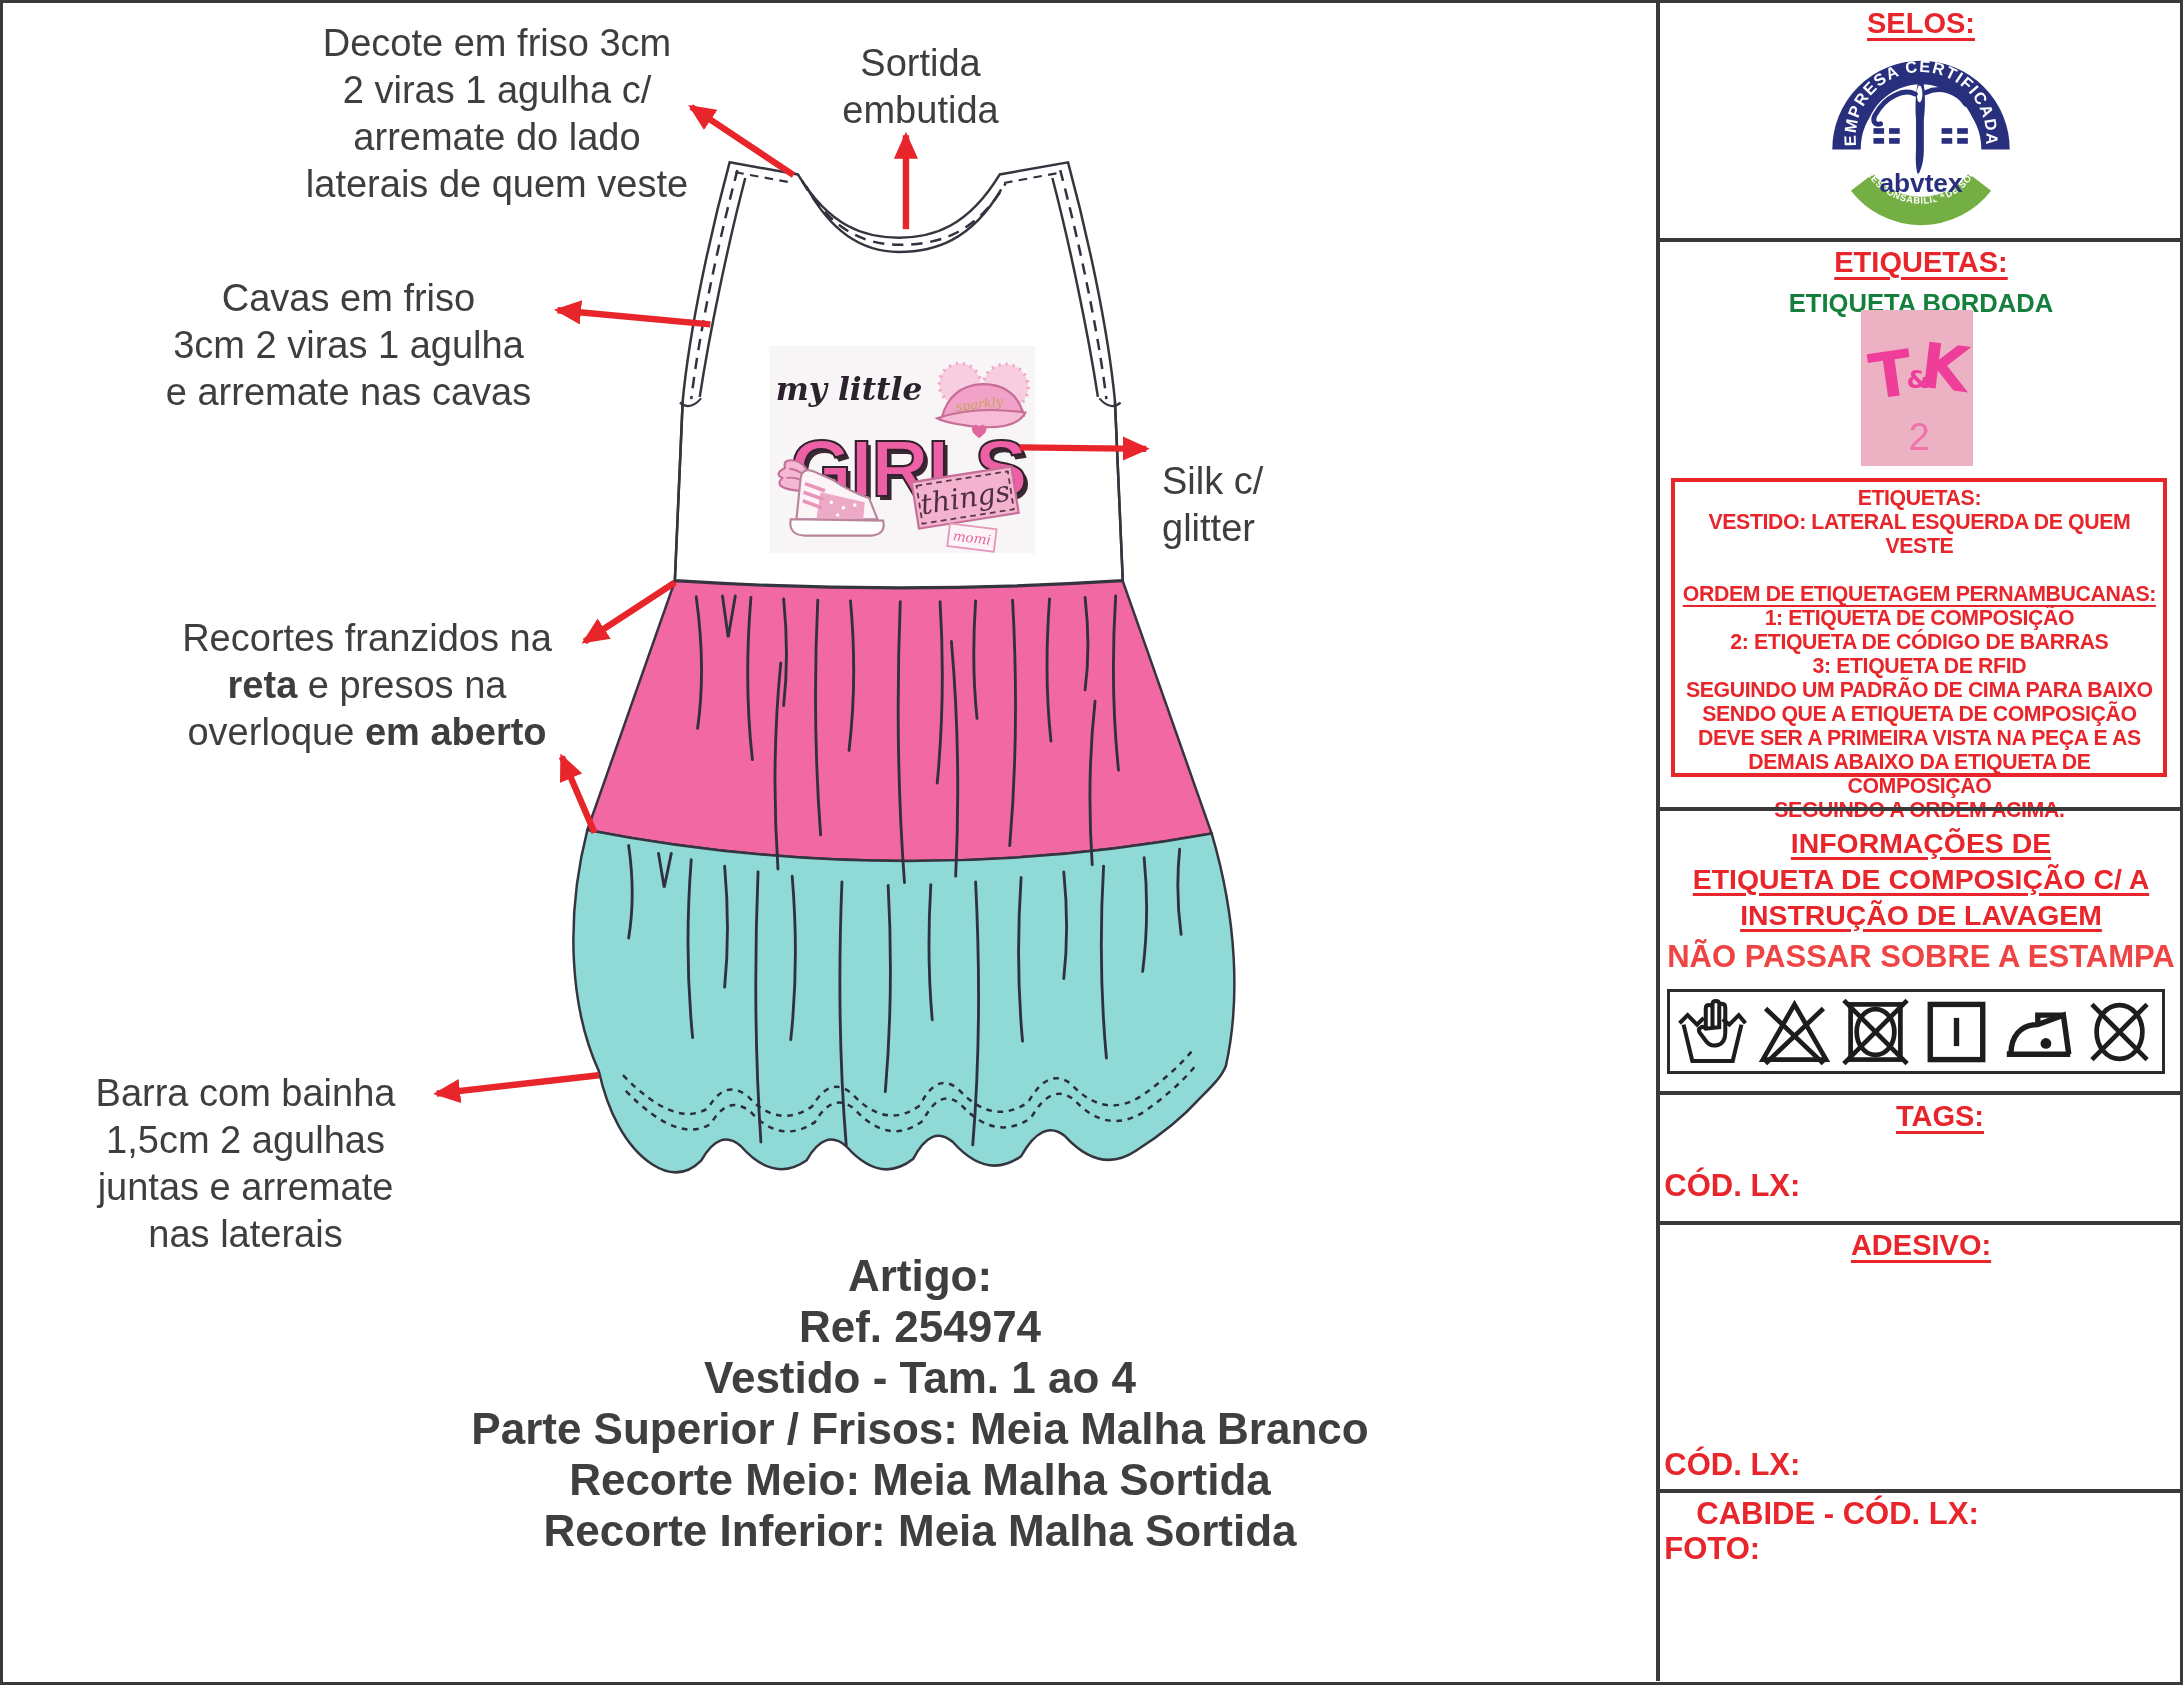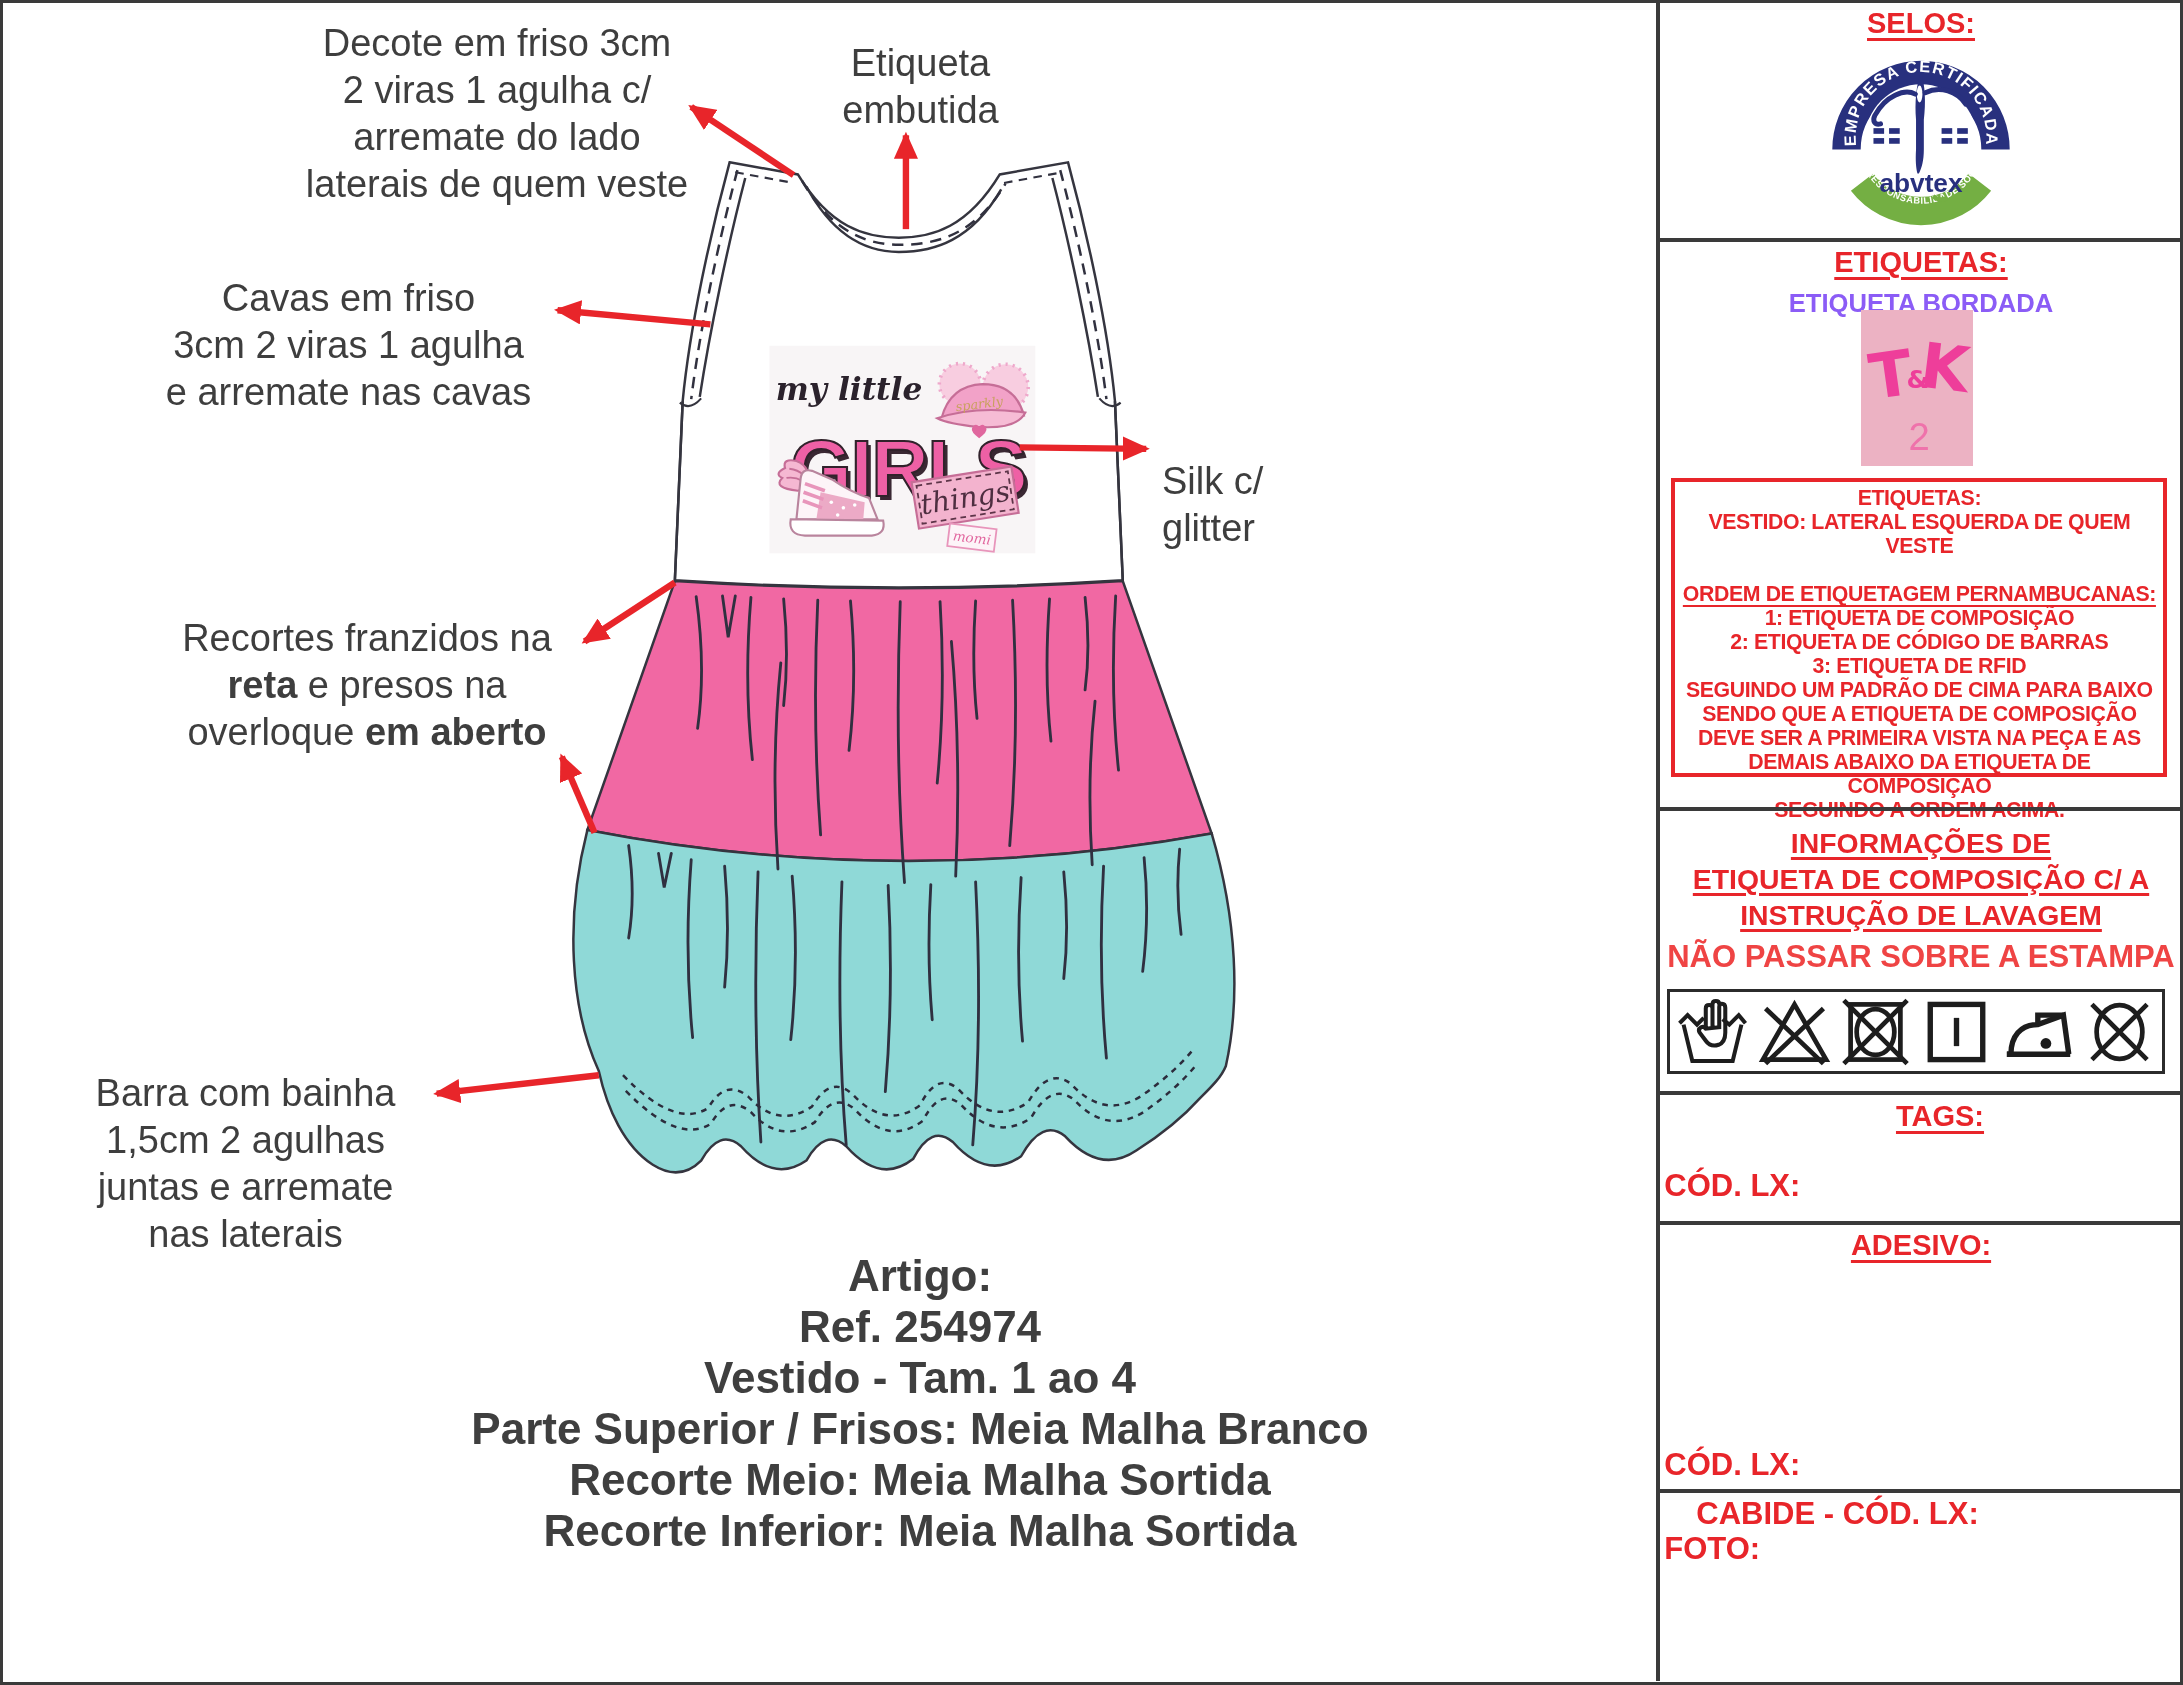--- a/index.html
+++ b/index.html
@@ -5,21 +5,21 @@
   html,body{margin:0;padding:0;background:#fff;}
   .page{position:relative;width:2183px;height:1685px;background:#fff;font-family:"Liberation Sans",sans-serif;overflow:hidden;border:3.6px solid #3a3a3a;box-sizing:border-box;}
   .main{position:absolute;left:0;top:0;width:1653px;height:1678px;}
   .dress-svg{position:absolute;left:0;top:0;}
   .ann{position:absolute;color:#3e3e3e;font-size:38px;line-height:47px;text-align:center;}
   .ann.left{text-align:left;}
   .artigo{position:absolute;left:206px;top:1247px;width:1422px;text-align:center;color:#3f3f3f;font-weight:bold;font-size:44px;line-height:51px;}
   .sidebar{position:absolute;left:1653px;top:0;width:526px;height:1678px;border-left:4.3px solid #3a3a3a;box-sizing:border-box;}
   .divider{position:absolute;left:0;width:100%;height:4.3px;background:#3a3a3a;}
   .red-hdr{position:absolute;left:0;width:100%;text-align:center;color:#e8252a;font-weight:bold;font-size:29px;text-decoration:underline;text-underline-offset:5px;text-decoration-thickness:2.8px;}
-  .blk-sub{position:absolute;left:0;width:100%;text-align:center;color:#8b5cf6;font-weight:bold;font-size:25.6px;}
+  .blk-sub{position:absolute;left:0;width:100%;text-align:center;color:#15803d;font-weight:bold;font-size:25.6px;}
   .patch{position:absolute;left:201px;top:307px;width:112px;height:156px;background:#ecb2c3;}
   .redbox{position:absolute;left:11.4px;top:475px;width:496px;height:299px;border:4.3px solid #e8252a;box-sizing:border-box;padding-top:4.3px;}
   .rbline{color:#e8252a;font-weight:bold;font-size:21.3px;line-height:24px;min-height:24px;text-align:center;letter-spacing:-0.4px;}
   .rbline.u{text-decoration:underline;text-underline-offset:3.6px;}
   .info-hdr{position:absolute;left:0;width:100%;text-align:center;color:#e8252a;font-weight:bold;font-size:28.4px;line-height:36px;}
   .info-hdr span{text-decoration:underline;text-underline-offset:4.3px;text-decoration-thickness:2.8px;}
   .warn{position:absolute;left:0;width:100%;text-align:center;color:#ef4444;font-weight:bold;font-size:31px;}
   .care-row{position:absolute;left:7.1px;top:986px;width:498px;height:85px;border:3.6px solid #2b2b2b;box-sizing:border-box;display:flex;align-items:center;justify-content:space-between;padding:0 4.3px;background:#fff;}
   .codlx{position:absolute;left:4.3px;color:#e8252a;font-weight:bold;font-size:31px;}
   .b{font-weight:bold;}
@@ -136,21 +136,21 @@
     </svg>
 
     <div class="ann" style="left:245px;top:17px;width:498px;">
       <div>Decote em friso 3cm</div>
       <div>2 viras 1 agulha c/</div>
       <div>arremate do lado</div>
       <div>laterais de quem veste</div>
     </div>
 
     <div class="ann" style="left:754px;top:37px;width:327px;">
-      <div>Etiqueta</div>
+      <div>Sortida</div>
       <div>embutida</div>
     </div>
 
     <div class="ann" style="left:100px;top:272px;width:491px;">
       <div>Cavas em friso</div>
       <div>3cm 2 viras 1 agulha</div>
       <div>e arremate nas cavas</div>
     </div>
 
     <div class="ann left" style="left:1159px;top:415px;width:228px;margin-top:40px;">

